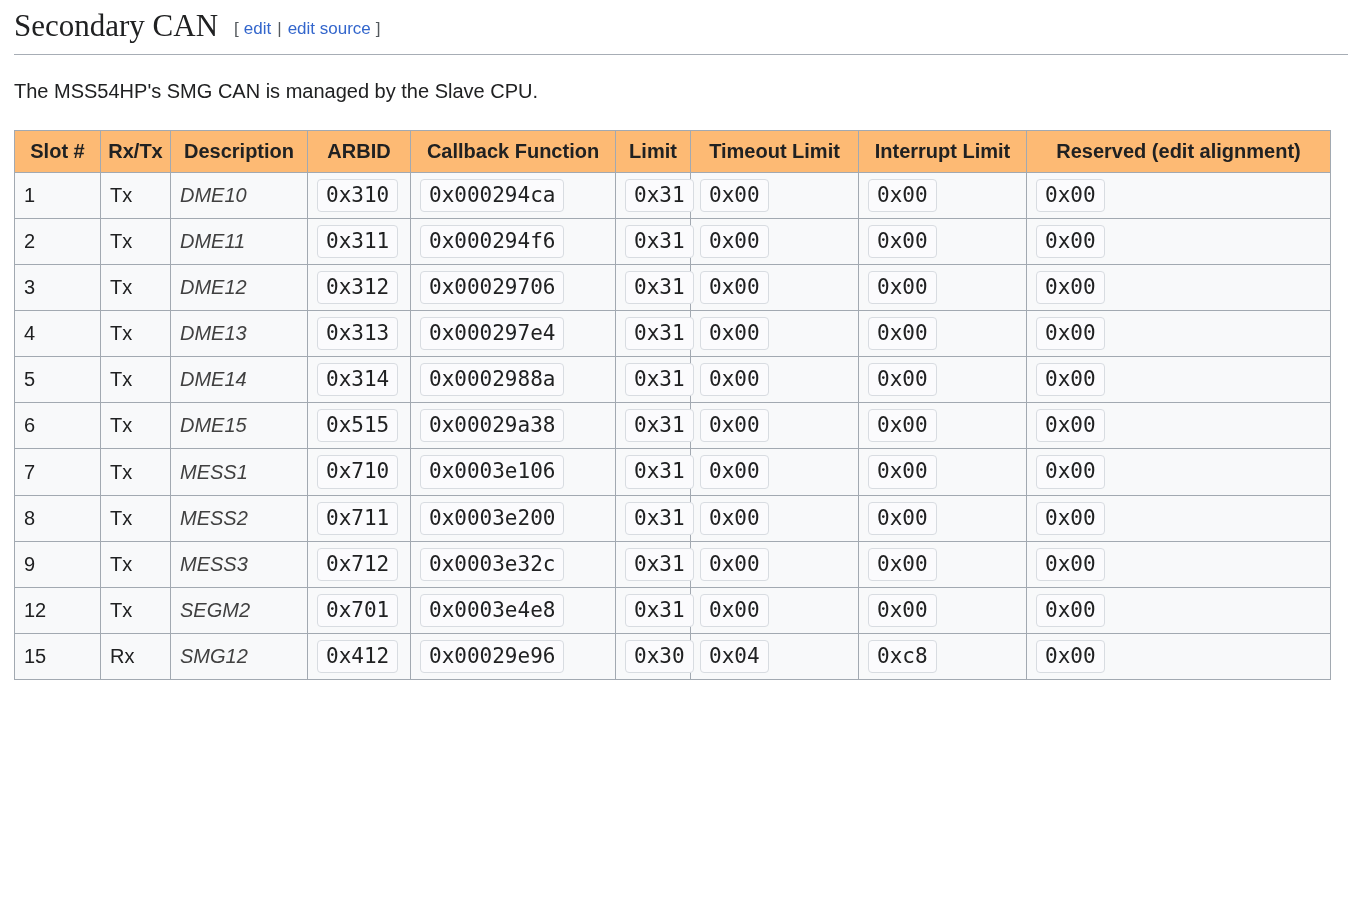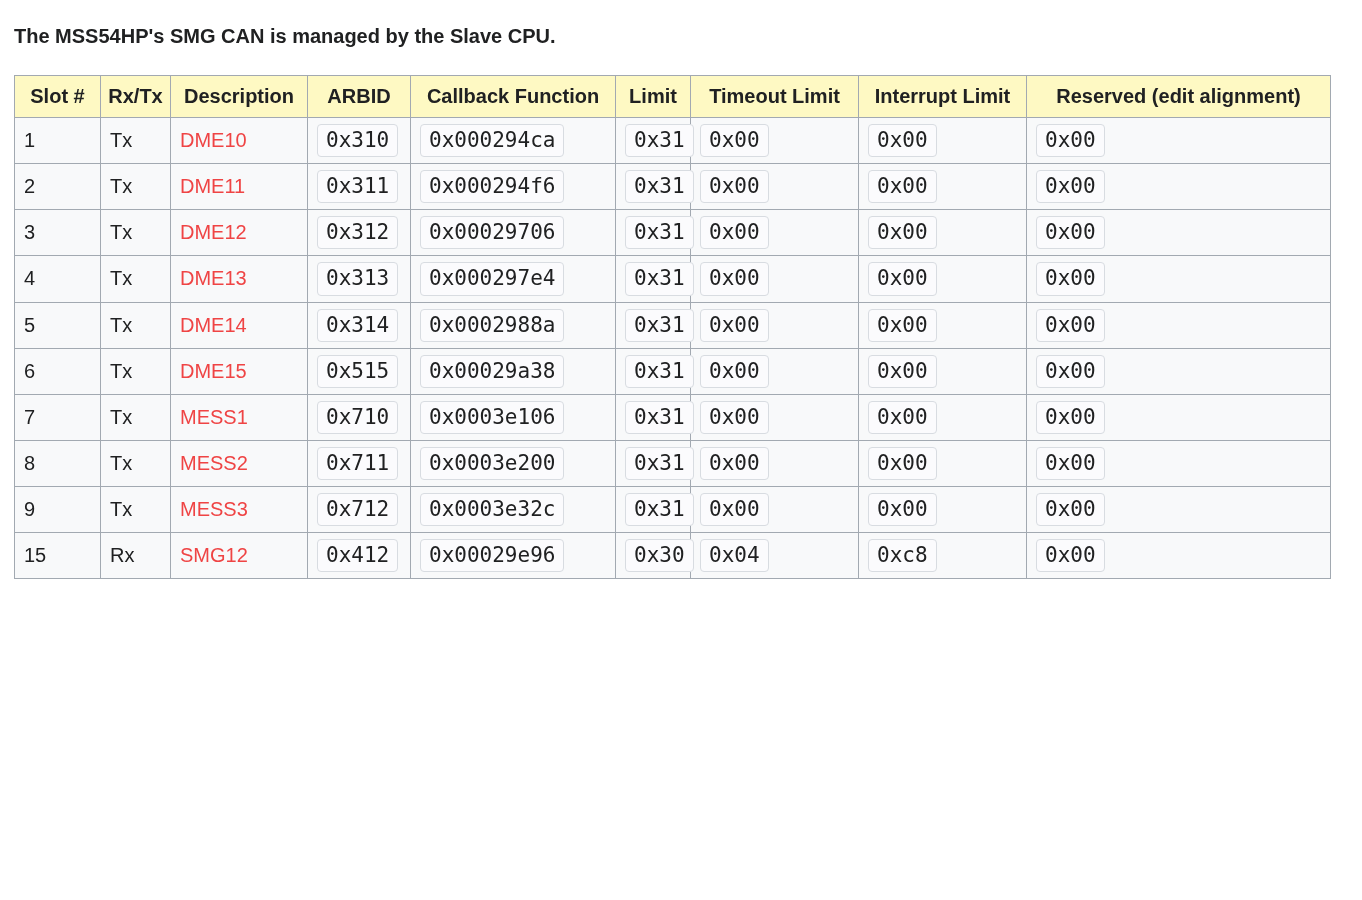--- a/index.html
+++ b/index.html
@@ -40,21 +40,20 @@
     color: #3366cc;
     text-decoration: none;
     cursor: pointer;
   }
   .mw-editsection a.first { margin-left: 5px; }
   .mw-editsection a.last { margin-right: 5px; }
   
   p.body-text {
     margin: 22px 0 24px 0;
     line-height: 1.45;
-    font-weight: bold;
   }
   code.code-chip {
     font-family: "DejaVu Sans Mono", "Liberation Mono", monospace;
     font-size: 21px;
     line-height: 1.15;
     background: #fbfbfd;
     border: 1px solid #d8dce1;
     border-radius: 4px;
     padding: 3px 8px 4px 8px;
     color: #202122;
@@ -71,47 +70,51 @@
     table-layout: fixed;
   }
   table.wikitable th,
   table.wikitable td {
     border: 1px solid #a2a9b1;
     padding: 6px 9px;
     text-align: left;
     vertical-align: middle;
   }
   table.wikitable th {
-    background: #fef9c3;
+    background: #fdba74;
     font-weight: 700;
     text-align: center;
     padding: 9px 6px;
   }
   table.wikitable td { height: 44px; }
   a.desc-link {
-    color: #ef4444;
+    color: #404040;
     text-decoration: none;
     cursor: pointer;
+    font-style: italic;
   }
   
   col.c-slot { width: 86px; }
   col.c-rxtx { width: 70px; }
   col.c-desc { width: 137px; }
   col.c-arbid { width: 103px; }
   col.c-callback { width: 205px; }
   col.c-mode { width: 75px; }
   col.c-timeout { width: 168px; }
   col.c-interrupt { width: 168px; }
   col.c-reserved { width: 304px; }
 </style>
 </head>
 <body>
 
 <div class="page">
 
+  <h2 class="section-heading">
+    <span>Secondary CAN</span><span class="mw-editsection"><span class="bracket">[</span><a class="first">edit</a><span class="divider">|</span><a class="last">edit source</a><span class="bracket">]</span></span>
+  </h2>
 
   <p class="body-text">The MSS54HP's SMG CAN is managed by the Slave CPU.</p>
 
 
   <table class="wikitable">
     <colgroup>
       <col class="c-slot">
         <col class="c-rxtx">
         <col class="c-desc">
       <col class="c-arbid">
@@ -228,20 +231,31 @@
           <td>Tx</td>
           <td><a class="desc-link">MESS3</a></td>
           <td><code class="code-chip">0x712</code></td>
           <td><code class="code-chip">0x0003e32c</code></td>
           <td><code class="code-chip">0x31</code></td>
           <td><code class="code-chip">0x00</code></td>
           <td><code class="code-chip">0x00</code></td>
           <td><code class="code-chip">0x00</code></td>
         </tr>
         <tr>
+          <td>12</td>
+          <td>Tx</td>
+          <td><a class="desc-link">SEGM2</a></td>
+          <td><code class="code-chip">0x701</code></td>
+          <td><code class="code-chip">0x0003e4e8</code></td>
+          <td><code class="code-chip">0x31</code></td>
+          <td><code class="code-chip">0x00</code></td>
+          <td><code class="code-chip">0x00</code></td>
+          <td><code class="code-chip">0x00</code></td>
+        </tr>
+        <tr>
           <td>15</td>
           <td>Rx</td>
           <td><a class="desc-link">SMG12</a></td>
           <td><code class="code-chip">0x412</code></td>
           <td><code class="code-chip">0x00029e96</code></td>
           <td><code class="code-chip">0x30</code></td>
           <td><code class="code-chip">0x04</code></td>
           <td><code class="code-chip">0xc8</code></td>
           <td><code class="code-chip">0x00</code></td>
         </tr>

